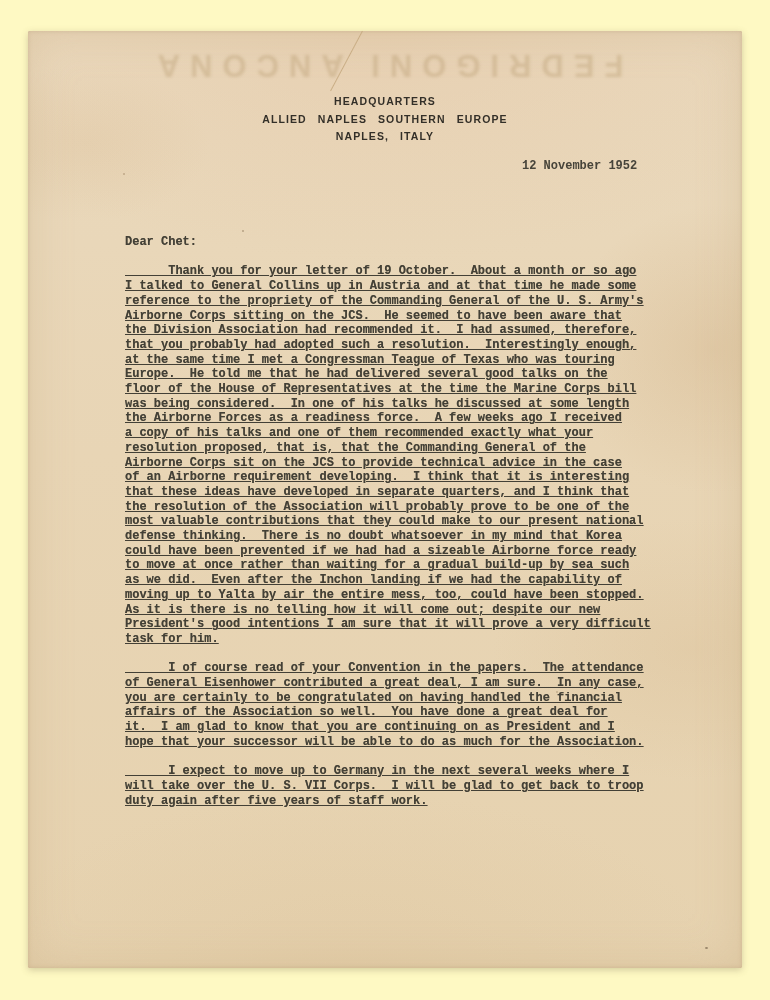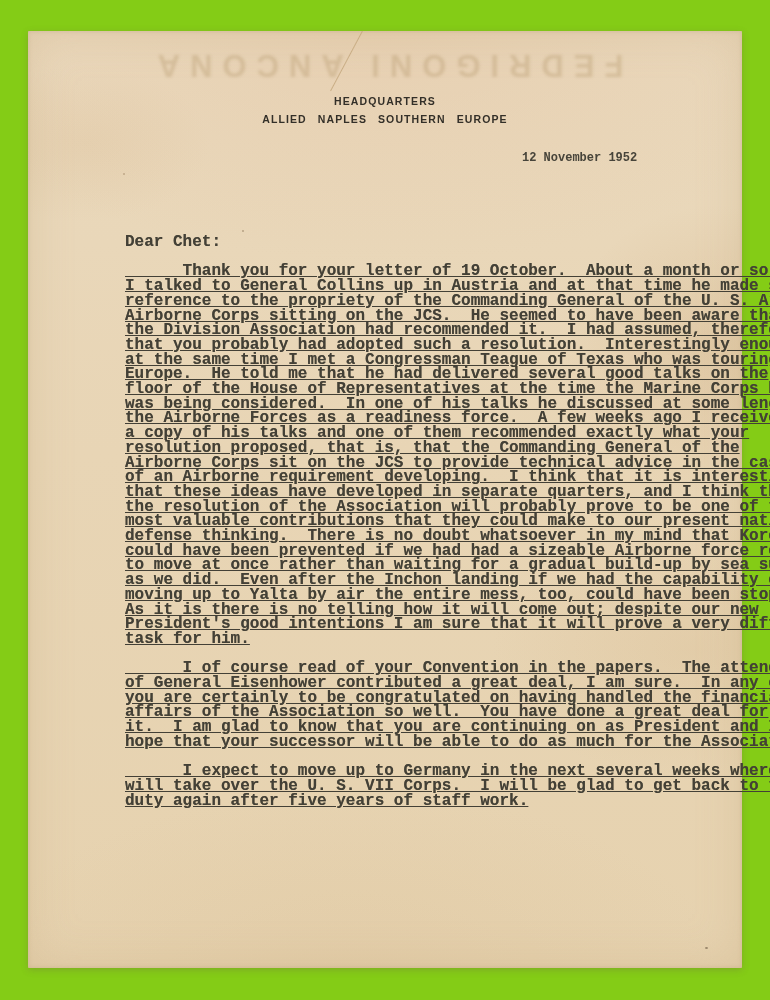--- a/index.html
+++ b/index.html
@@ -4,21 +4,21 @@
 <style>
   * { margin: 0; padding: 0; box-sizing: border-box; }
   html, body {
     width: 770px; height: 1000px;
     font-family: "Liberation Sans", sans-serif;
     overflow: hidden;
   }
   .page {
     position: relative;
     width: 770px; height: 1000px;
-    background: #84cc16;
+    background: #fef9c3;
   }
   .paper {
     position: absolute;
     left: 28px; top: 31px;
     width: 714px; height: 937px;
     background:
       radial-gradient(ellipse 120% 45% at 50% 0%, rgba(224,186,152,0.28), rgba(0,0,0,0) 55%),
       radial-gradient(ellipse 30% 22% at 96% 34%, rgba(203,169,124,0.30), rgba(0,0,0,0) 70%),
       radial-gradient(ellipse 40% 20% at 93% 66%, rgba(208,177,132,0.22), rgba(0,0,0,0) 70%),
       radial-gradient(ellipse 90% 35% at 45% 102%, rgba(214,186,144,0.25), rgba(0,0,0,0) 60%),
@@ -61,33 +61,33 @@
   .lh-line {
     font-family: "Liberation Sans", sans-serif;
     font-weight: bold;
     font-size: 10.5px;
     line-height: 17.5px;
     letter-spacing: 1.1px;
     word-spacing: 7px;
   }
   .date-line {
     position: absolute;
-    left: 494px; top: 120px;
+    left: 494px; top: 128px;
     font-family: "Liberation Mono", monospace;
     font-size: 12px;
     font-weight: bold;
     color: #47443a;
     white-space: pre;
   }
   .letter-body {
     position: absolute;
     left: 97px; top: 204px;
     width: 560px;
     font-family: "Liberation Mono", monospace;
-    font-size: 16px;
+    font-size: 12px;
     line-height: 14.7px;
     font-weight: bold;
     color: #434036;
     text-shadow: 0 0 0.5px rgba(60, 56, 46, 0.55);
   }
   .greeting { white-space: pre; margin-bottom: 14.7px; }
   .para { white-space: pre; margin-bottom: 14.7px; text-decoration: underline; }
   .para:last-child { margin-bottom: 0; }
   .speck {
     position: absolute;
@@ -105,20 +105,21 @@
 <div class="page">
   <div class="paper">
 
     <div class="watermark">FEDRIGONI  ANCONA</div>
 
     <div class="crease"></div>
 
     <div class="letterhead">
       <div class="lh-line">HEADQUARTERS</div>
       <div class="lh-line">ALLIED NAPLES SOUTHERN EUROPE</div>
+      <div class="lh-line">NAPLES, ITALY</div>
     </div>
 
     <div class="date-line">12 November 1952</div>
 
     <div class="letter-body">
       <div class="greeting">Dear Chet:</div>
       <div class="para">      Thank you for your letter of 19 October.  About a month or so ago
 I talked to General Collins up in Austria and at that time he made some
 reference to the propriety of the Commanding General of the U. S. Army's
 Airborne Corps sitting on the JCS.  He seemed to have been aware that

